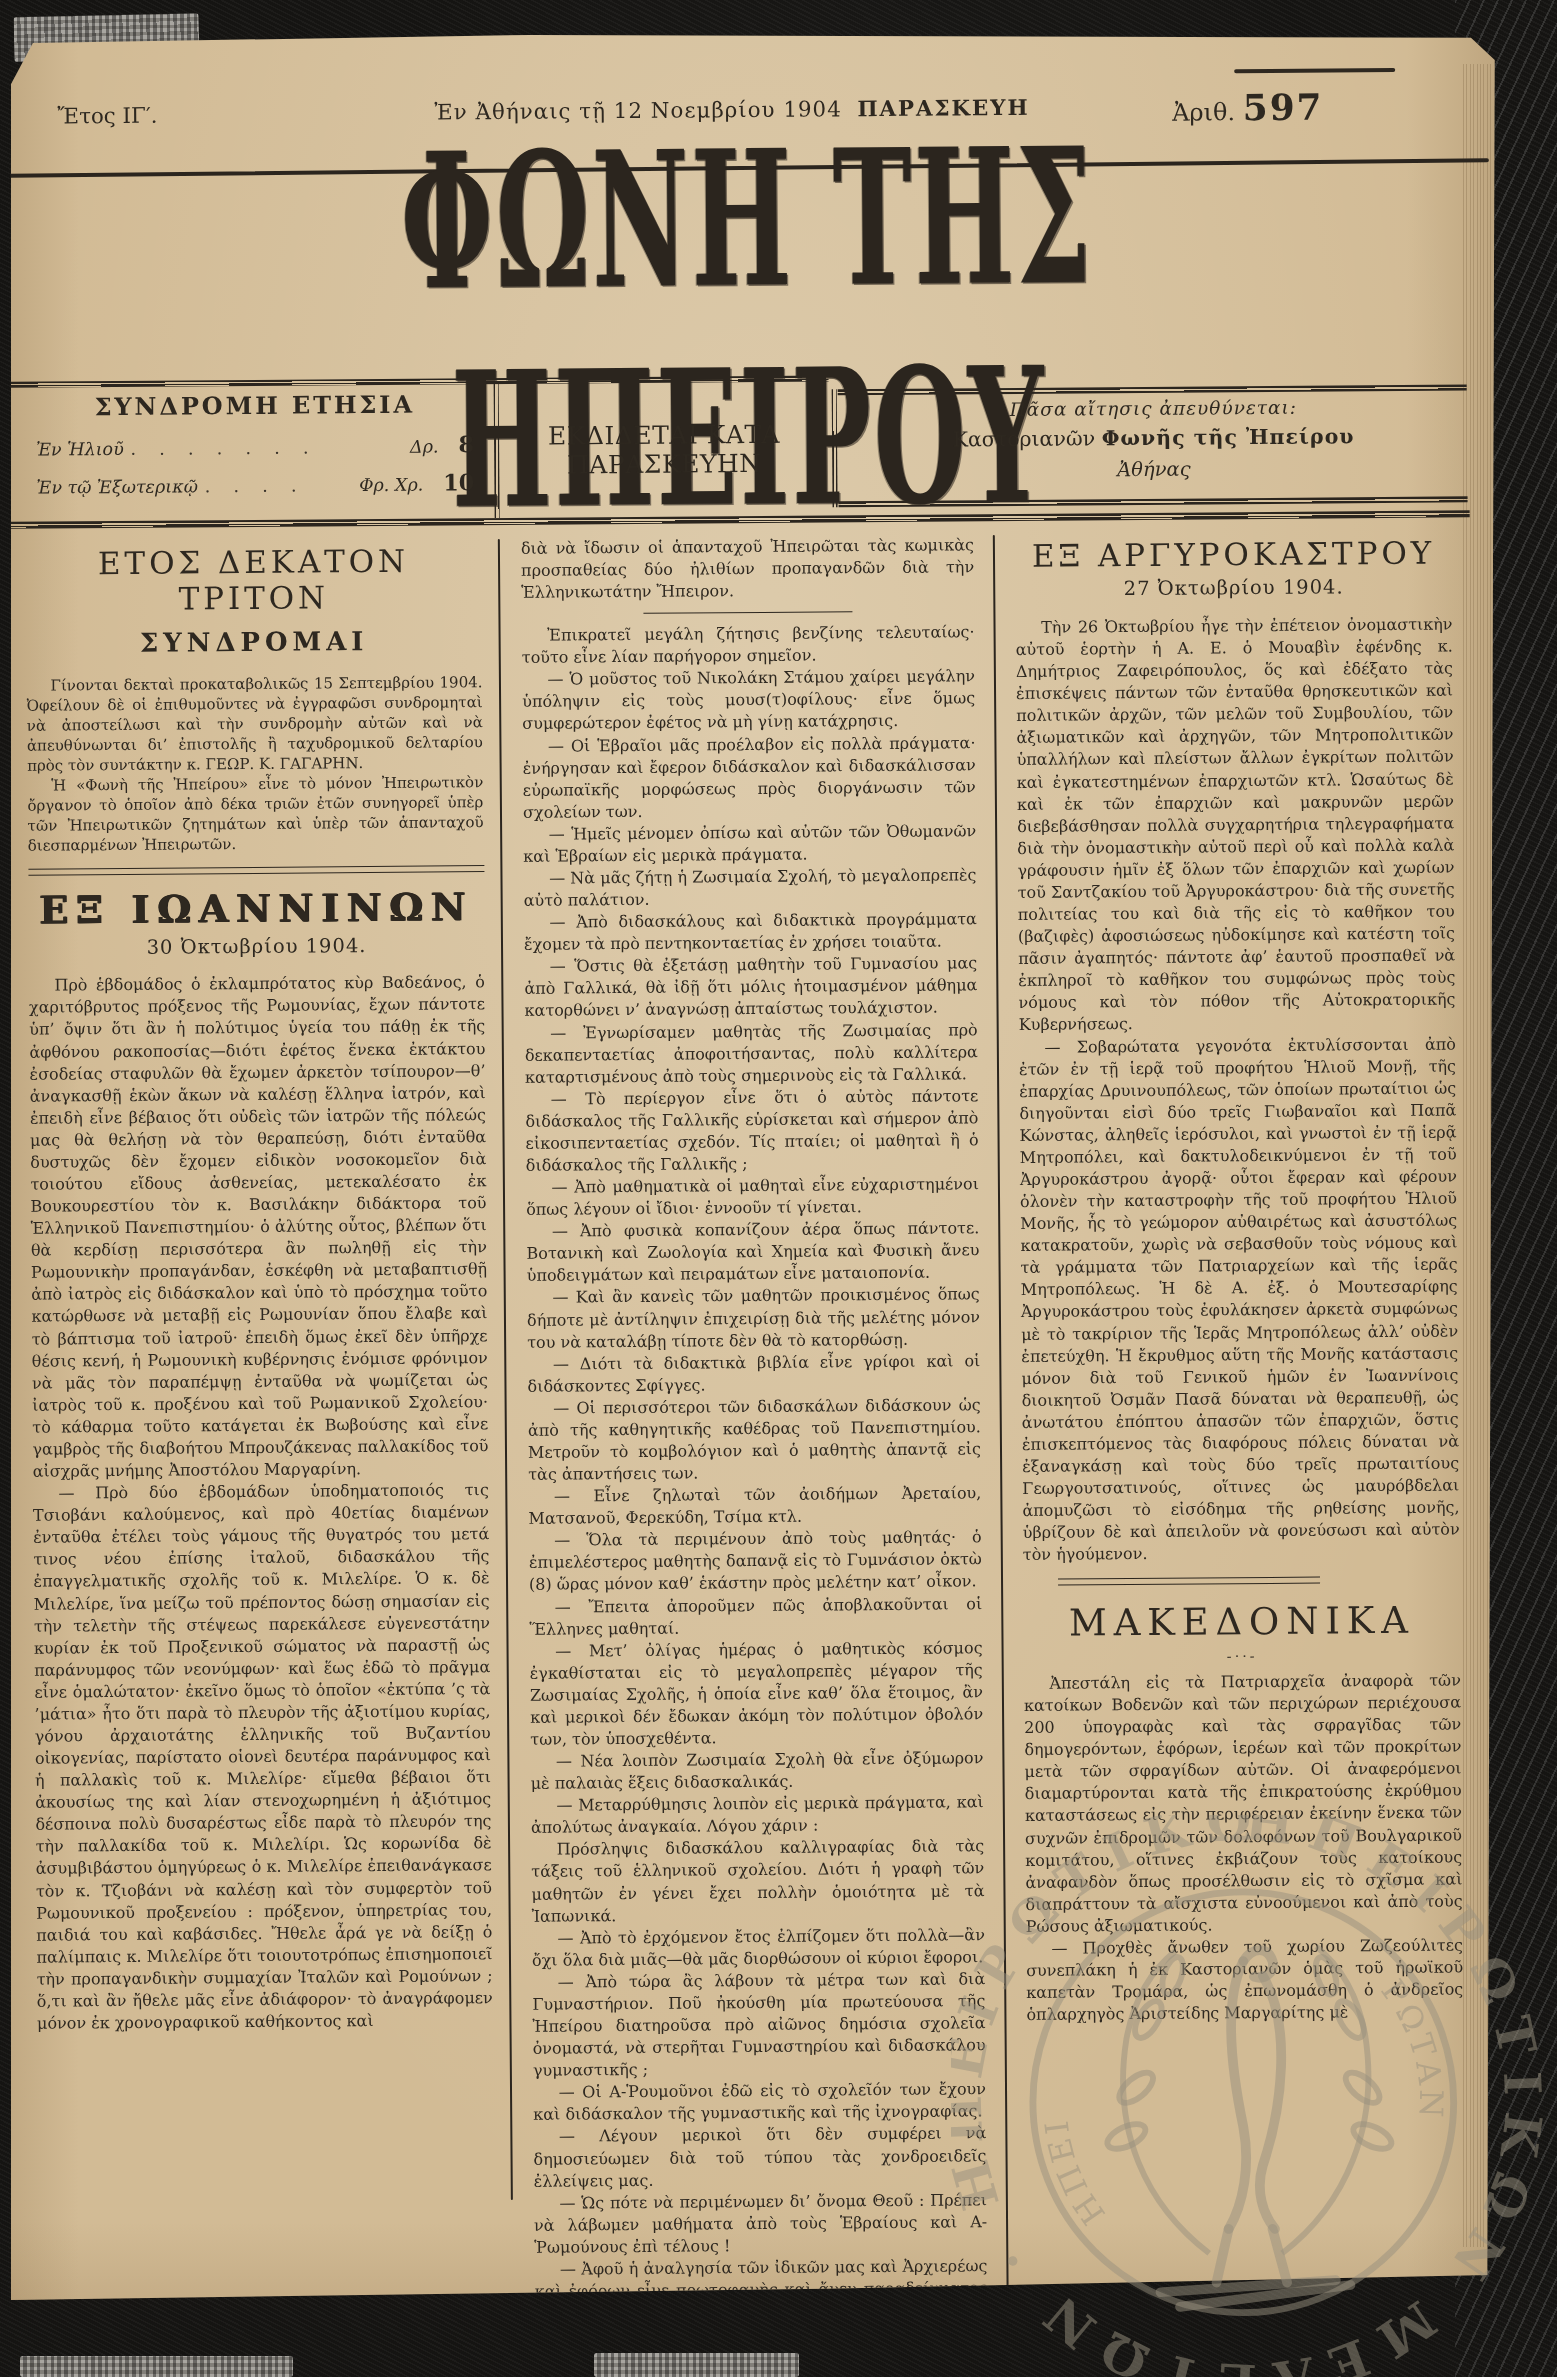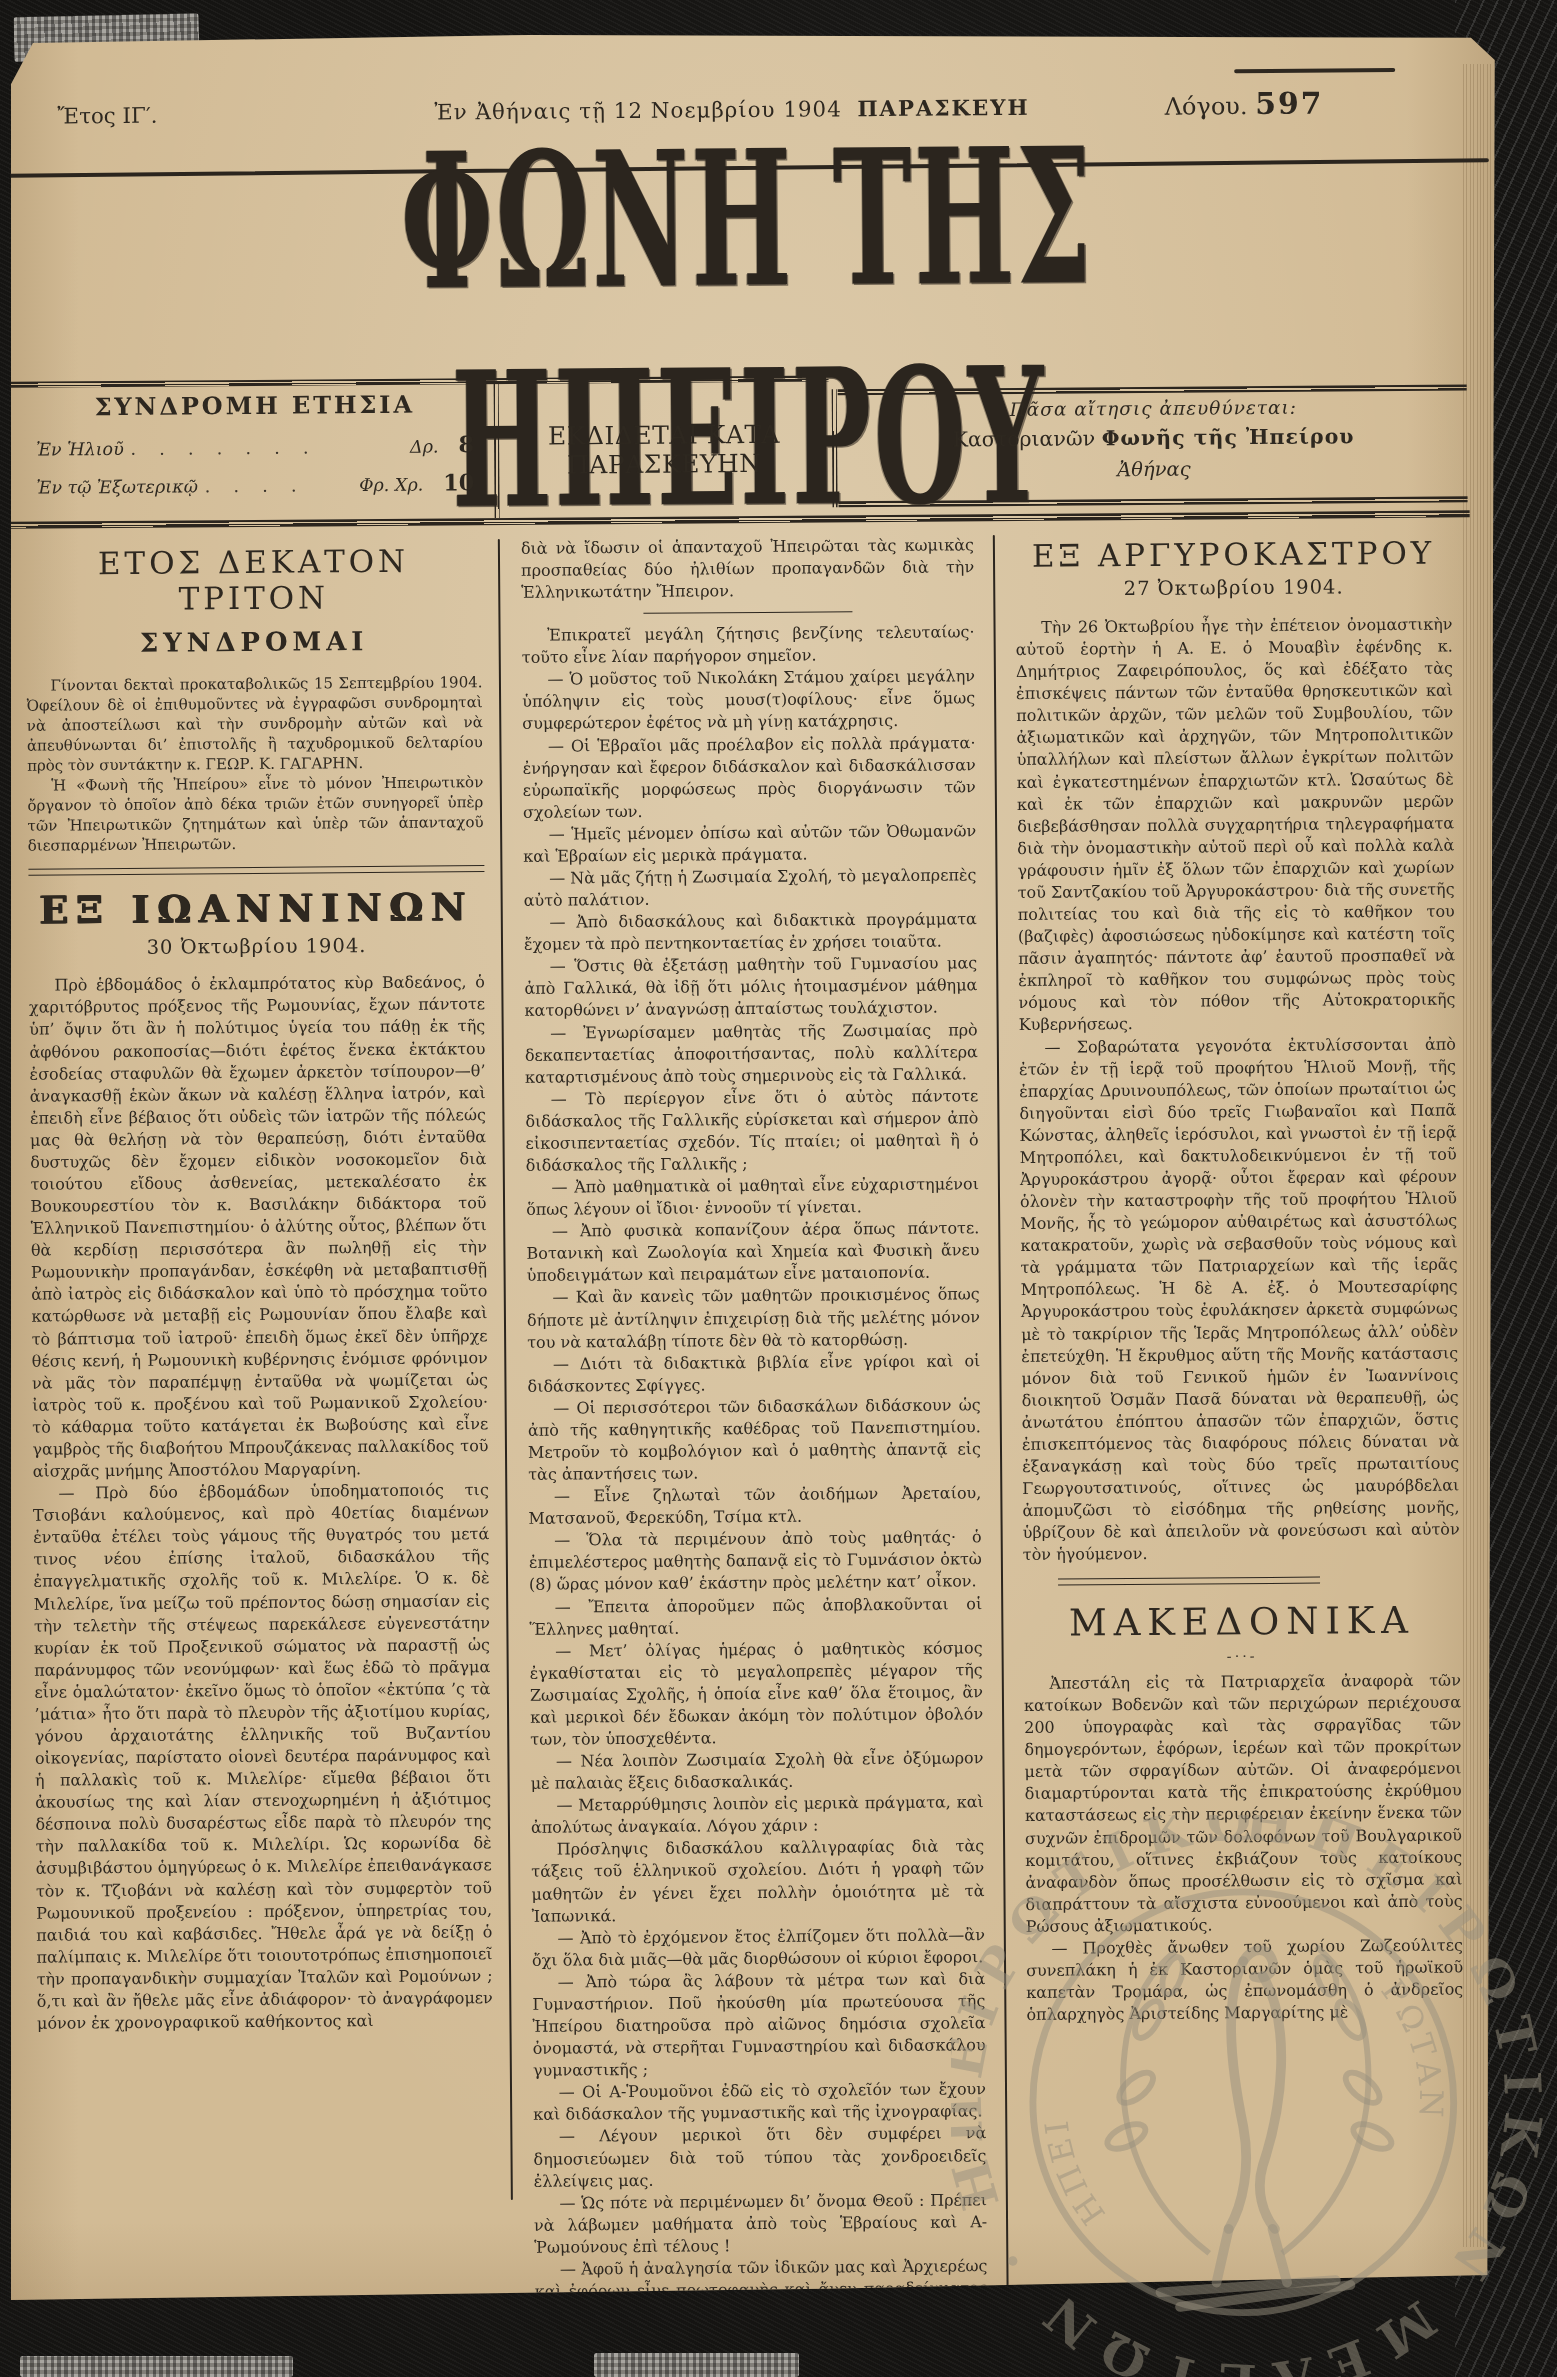--- a/index.html
+++ b/index.html
@@ -41,21 +41,21 @@
   .page-edge-stack{position:absolute;right:3.9px;top:29px;width:28px;height:2183px;
     background:repeating-linear-gradient(90deg, rgba(80,55,25,.20) 0 1px, transparent 1px 3.4px);}
   .tilt{position:absolute;inset:0;transform:rotate(-0.45deg);transform-origin:50% 40%;}
 
   
   .dateline{position:absolute;left:29px;right:58px;top:58px;height:44px;font-size:21.4px;}
   .dateline .yr{position:absolute;left:24px;top:5px;}
   .dateline .ctr{position:absolute;left:0;right:0;text-align:center;top:3.9px;letter-spacing:1px;}
   .dateline .ctr b{font-weight:bold;letter-spacing:1.9px;}
   .dateline .iss{position:absolute;right:107px;top:-2.9px;font-size:24px;}
-  .dateline .iss .num{font-size:30px;font-weight:bold;letter-spacing:1.9px;margin-top:29px;}
+  .dateline .iss .num{font-size:36px;font-weight:bold;letter-spacing:1.9px;margin-top:29px;}
   .iss-underline{position:absolute;right:93px;top:38px;width:161px;height:3.9px;background:#2e2820;border-radius:1.9px;}
   .rule-a{position:absolute;left:0;right:0;top:131px;height:4.4px;background:#2b251e;border-radius:2.4px;
     transform:rotate(-0.15deg);}
 
   .masthead{position:absolute;left:0;right:0;top:142px;height:205px;text-align:center;}
   .masthead span{display:inline-block;font-weight:bold;font-size:123px;letter-spacing:2.9px;
     transform:scale(.86,1.52);transform-origin:50% 45%;color:#2b251e;
     text-shadow:1.5px 1px 0 rgba(43,37,30,.55), -1px 0.5px 0 rgba(43,37,30,.4);}
 
   
@@ -124,21 +124,21 @@
   <div class="page-edge-stack" data-interactable="false"></div>
   <div class="tilt">
 
     <div class="dateline" data-interactable="false">
       <span class="yr" data-interactable="false">Ἔτος ΙΓ′.</span>
       <span class="ctr" data-interactable="false">
         <span data-interactable="false">Ἐν Ἀθήναις τῇ 12 Νοεμβρίου 1904</span>
         &nbsp;<b data-interactable="false">ΠΑΡΑΣΚΕΥΗ</b>
       </span>
       <span class="iss" data-interactable="false">
-        <span data-interactable="false">Λόγου.</span>
+        <span data-interactable="false">Ἀριθ.</span>
         <span class="num" data-interactable="false">597</span>
       </span>
     </div>
     <div class="iss-underline" data-interactable="false"></div>
     <div class="rule-a" data-interactable="false"></div>
 
     <div class="masthead" data-interactable="false">
       <span data-interactable="false">ΦΩΝΗ ΤΗΣ ΗΠΕΙΡΟΥ</span>
     </div>
 

